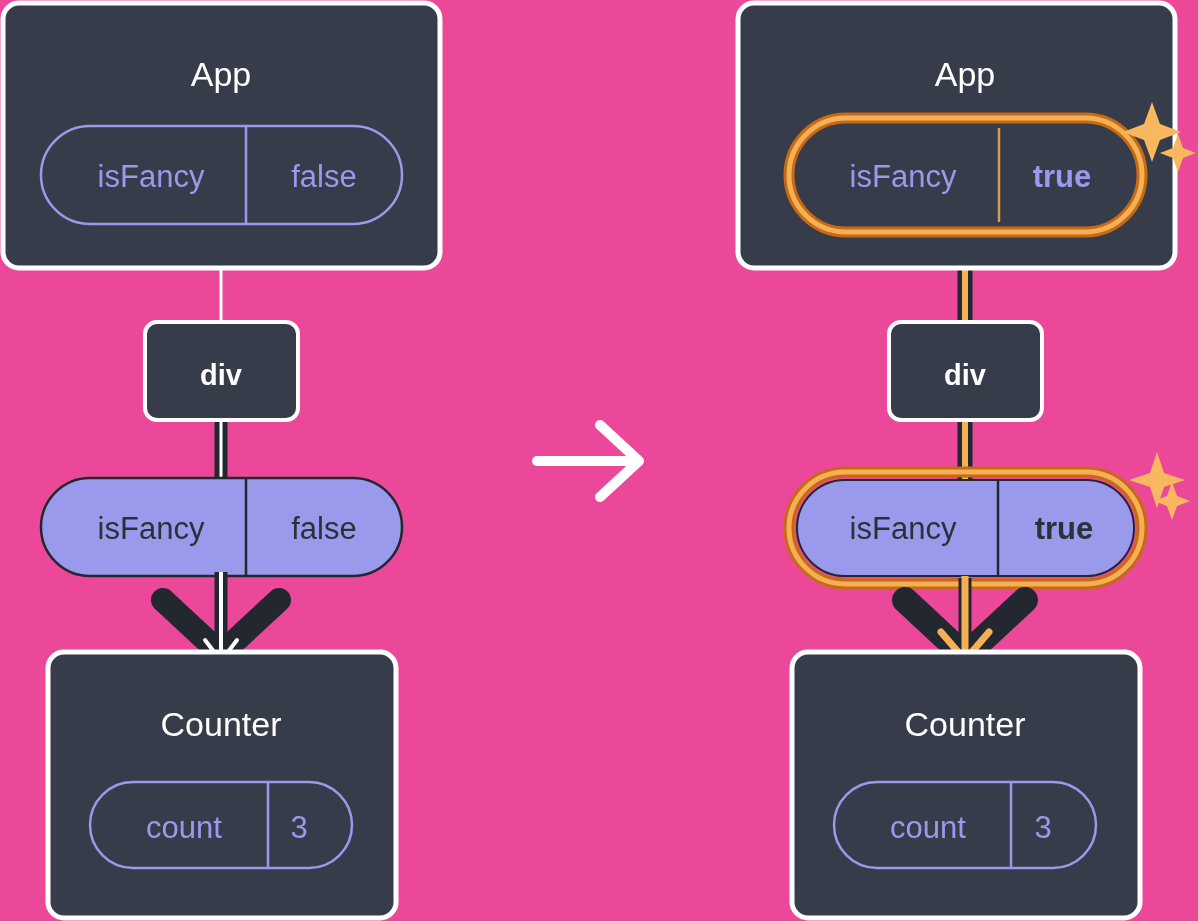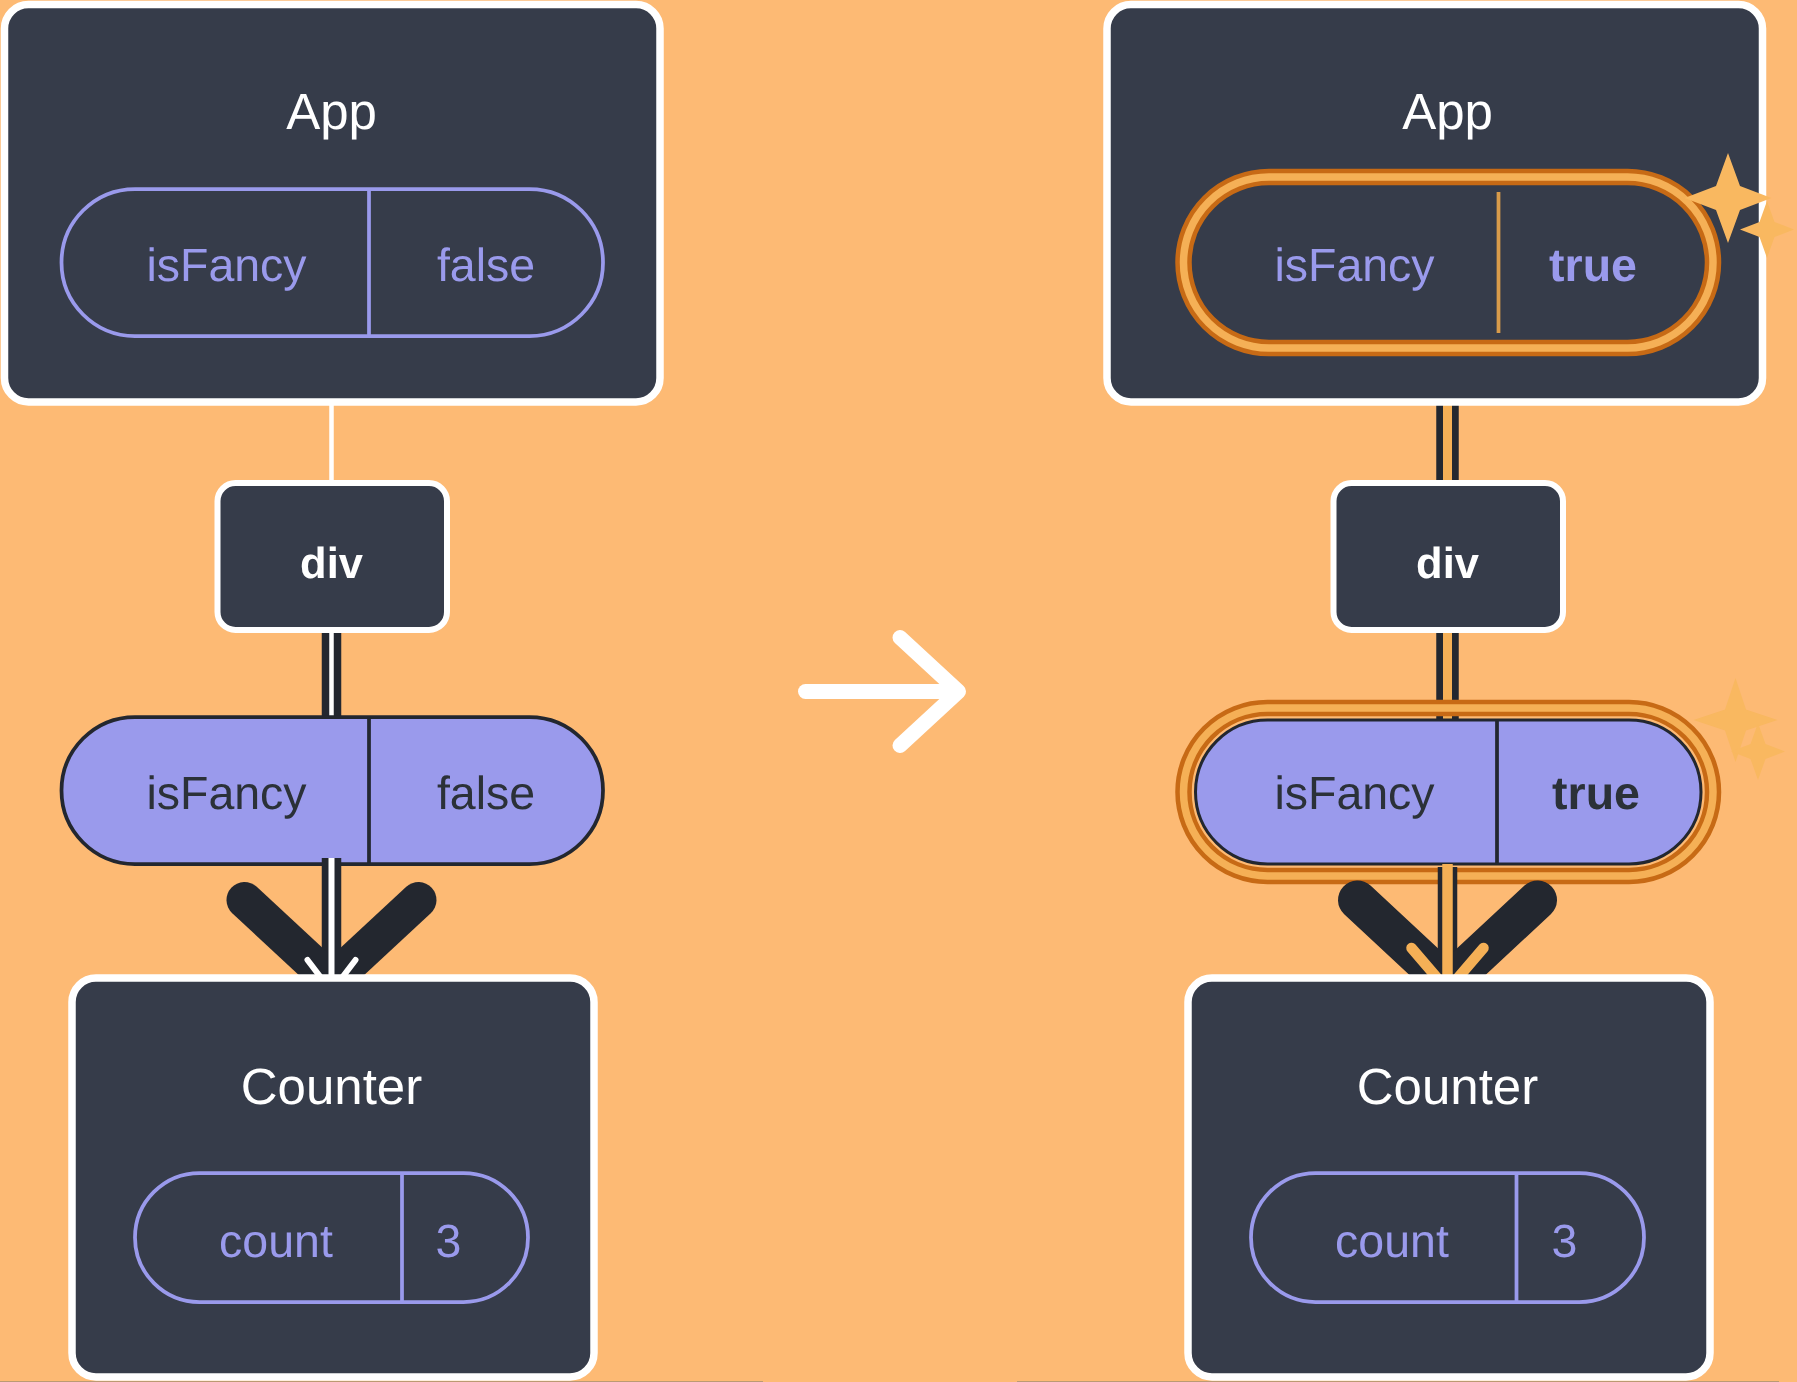--- a/index.html
+++ b/index.html
@@ -10,21 +10,21 @@
   body {
     width: 1198px;
     height: 921px;
     overflow: hidden;
     font-family: "Liberation Sans", sans-serif;
   }
   #stage {
     position: relative;
     width: 1198px;
     height: 921px;
-    background: #fdba74;
+    background: #ec4899;
   }
   #stage svg.layer {
     position: absolute;
     left: 0;
     top: 0;
     width: 1198px;
     height: 921px;
   }
   .node-title {
     font-family: "Liberation Sans", sans-serif;

